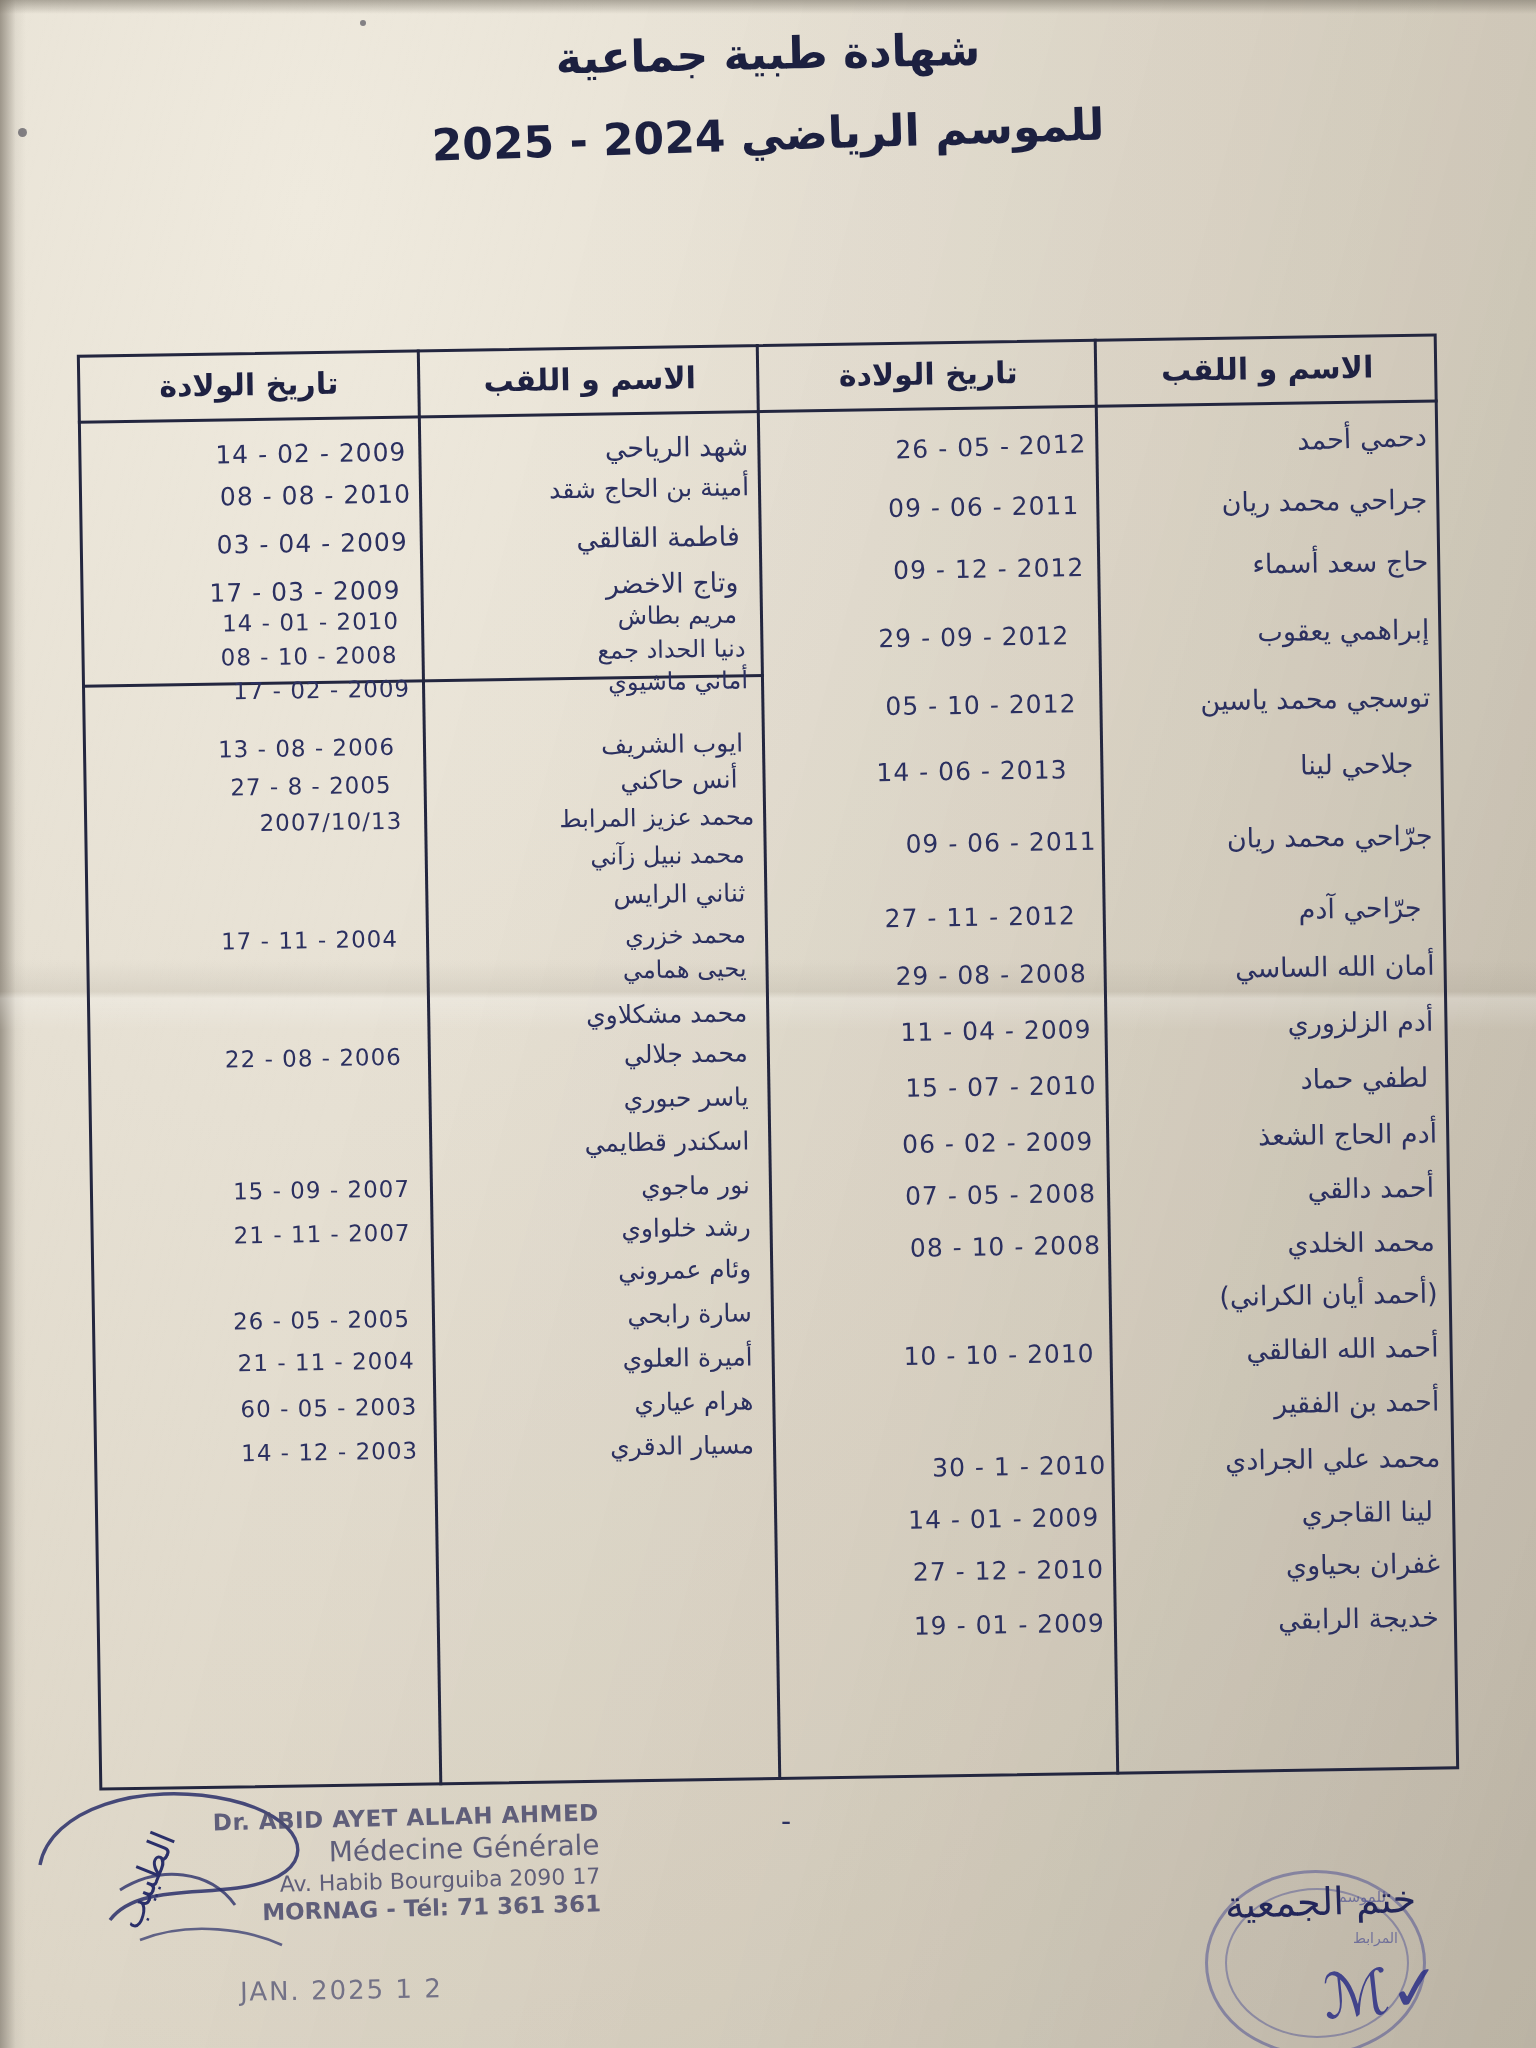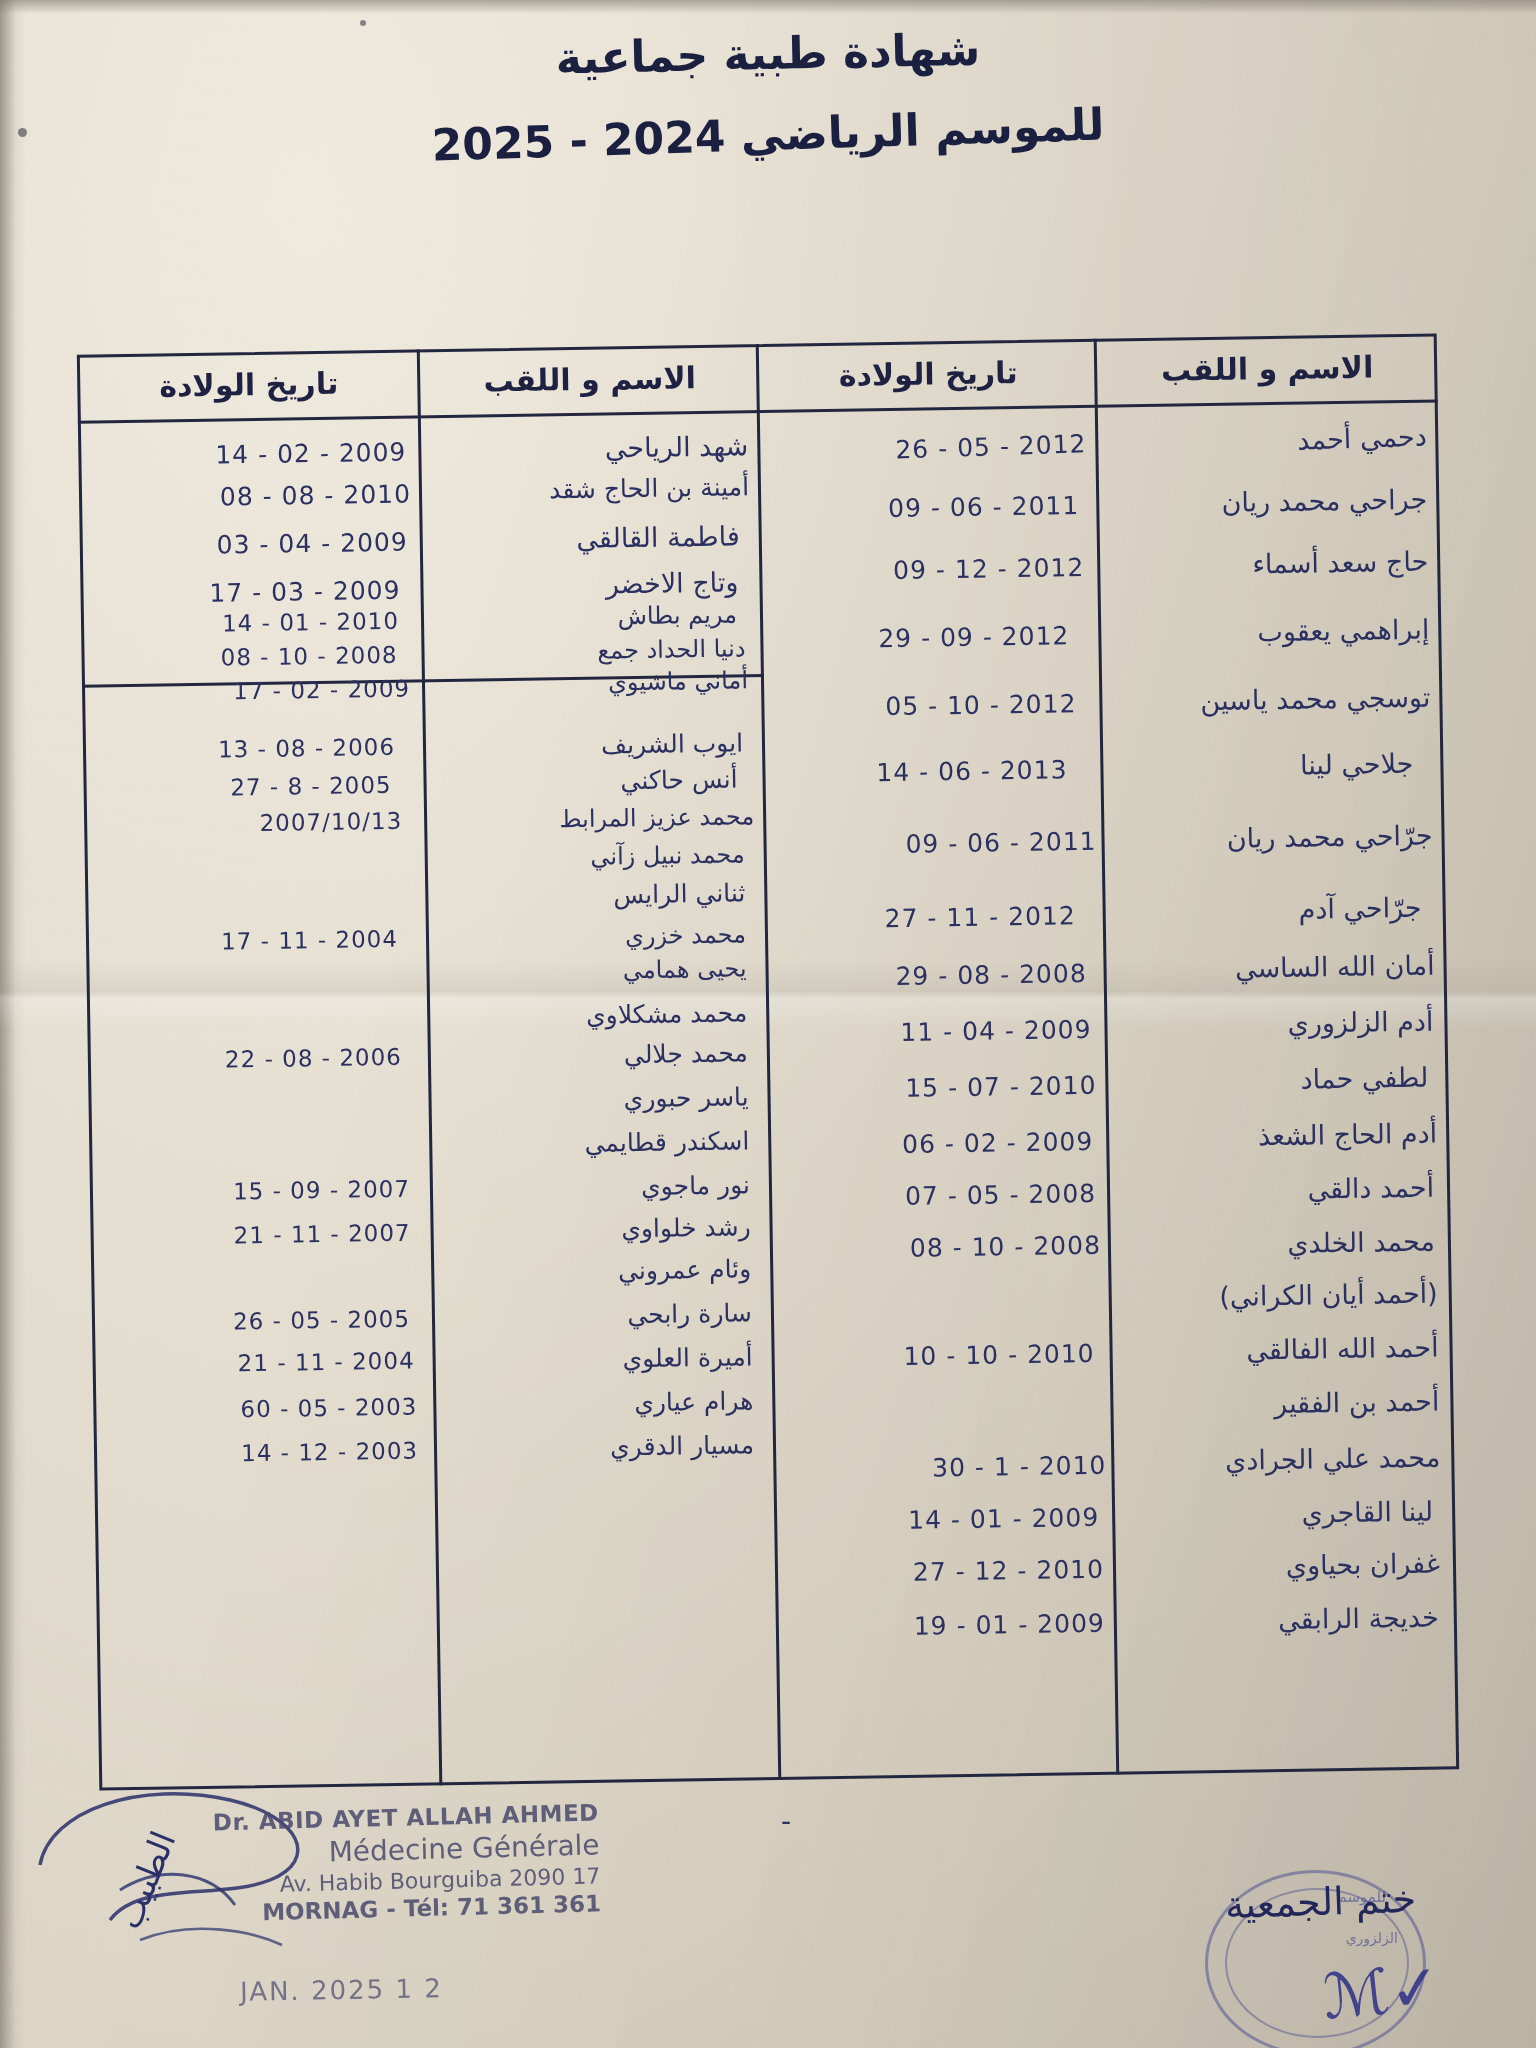--- a/index.html
+++ b/index.html
@@ -414,16 +414,16 @@
     <div class="ds-addr">17 Av. Habib Bourguiba 2090</div>
     <div class="ds-city">MORNAG - Tél: 71 361 361</div>
   </div>
   <div class="ds-date">2 1 JAN. 2025</div>
 
   <div class="dash-mark">-</div>
 
   <div class="assoc-stamp-circle"></div>
   <div class="assoc-stamp-circle2"></div>
   <div class="stamp-text-top">للموسم</div>
-  <div class="stamp-text-mid">الزلزوري</div>
+  <div class="stamp-text-mid">المرابط</div>
   <div class="assoc-stamp-label">ختم الجمعية</div>
   <div class="assoc-sig">✓ℳ</div>
 </div>
 
 </body></html>

